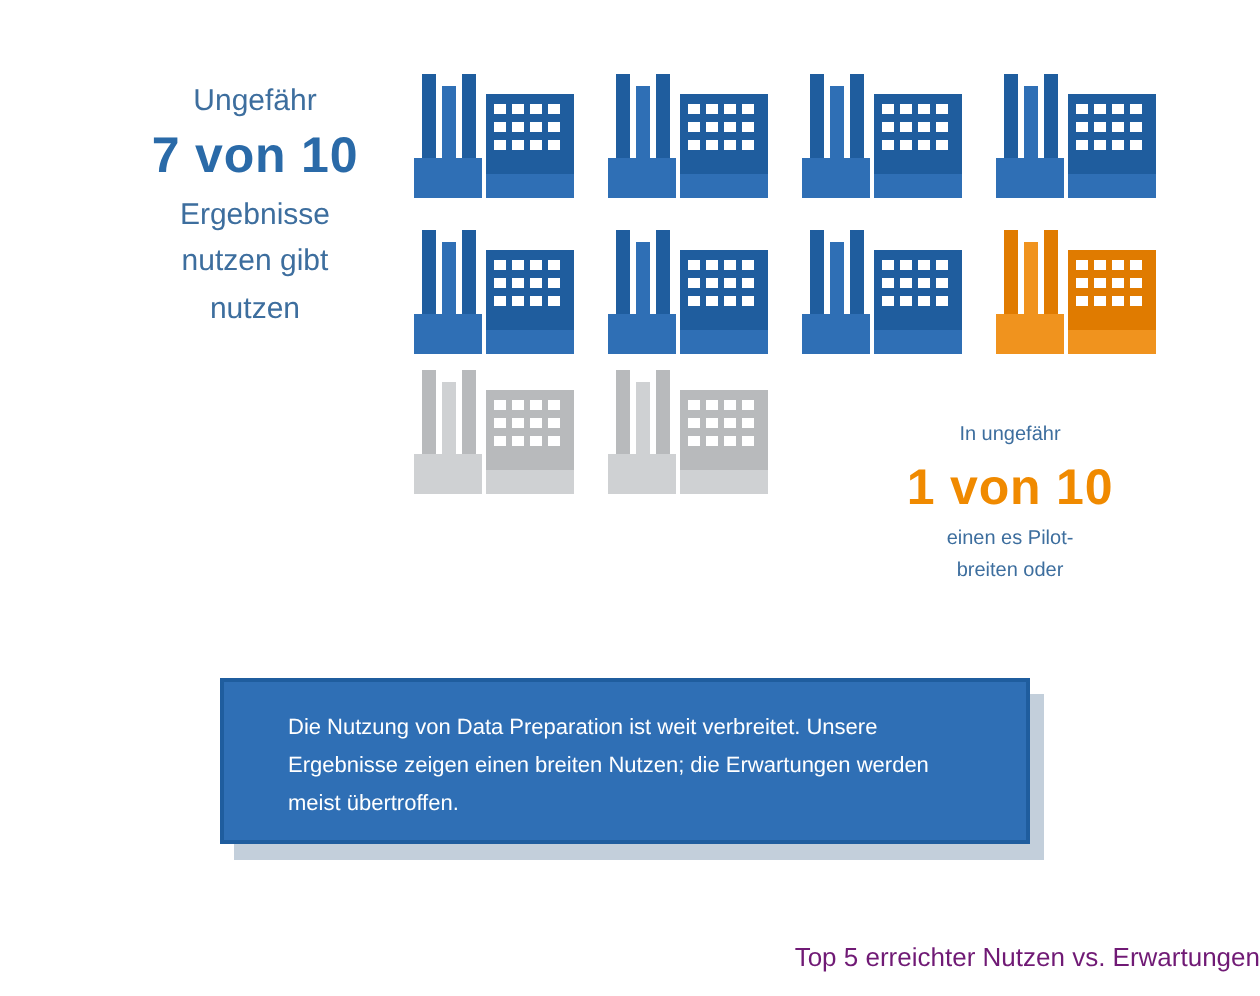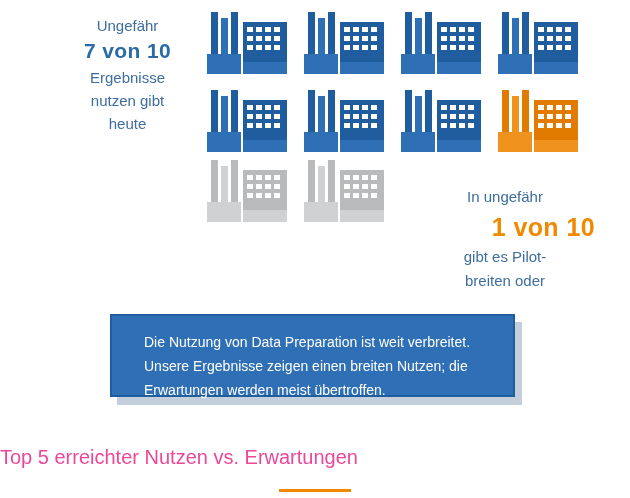--- a/index.html
+++ b/index.html
@@ -11,64 +11,64 @@
     height: 498px;
     background: #ffffff;
     font-family: "Liberation Sans", sans-serif;
     overflow: hidden;
     position: relative;
   }
   .stage {
     position: relative;
     width: 630px;
     height: 454px;
+    margin-top: 25px;
   }
 
   
   .left-caption {
     position: absolute;
     left: 40px;
     top: 14px;
     width: 175px;
     text-align: center;
     color: #2f6fad;
     line-height: 1.55;
   }
   .left-caption .line {
     font-size: 15px;
     color: #3d6e9e;
   }
   .left-caption .big {
-    font-size: 21px;
+    font-size: 25px;
     font-weight: bold;
     color: #2a6aa8;
     line-height: 1.35;
     letter-spacing: 0.4px;
   }
 
   
   .right-caption {
     position: absolute;
     left: 415px;
     top: 185px;
     width: 180px;
     text-align: center;
     color: #3d6e9e;
     line-height: 1.6;
   }
   .right-caption .line {
-    font-size: 15px;
+    font-size: 10px;
   }
   .right-caption .big {
     font-size: 25px;
     font-weight: bold;
     color: #f08a00;
     line-height: 1.45;
     letter-spacing: 0.4px;
-    text-align: right;
   }
 
   
   .factory-grid {
     position: absolute;
     left: 205px;
     top: 8px;
     width: 390px;
     height: 220px;
   }
@@ -95,54 +95,54 @@
     width: 405px;
     height: 83px;
     background: #2f6fb5;
     border: 2px solid #1f5d9e;
     box-sizing: border-box;
   }
   .callout p {
     margin: 0;
     padding: 14px 24px 0 32px;
     color: #ffffff;
-    font-size: 14px;
+    font-size: 11px;
     line-height: 1.72;
   }
 
   
   .bottom-title {
     position: absolute;
     left: 0;
     top: 446px;
     width: 630px;
-    text-align: left;
-    font-size: 20px;
-    color: #ec4899;
+    text-align: right;
+    font-size: 13px;
+    color: #701a75;
   }
   .bottom-rule {
     position: absolute;
     left: 279px;
     top: 489px;
     width: 72px;
     height: 3px;
     background: #f08a00;
   }
 </style>
 </head>
 <body>
 
 <div class="stage">
 
   <div class="left-caption">
     <div class="line">Ungefähr</div>
     <div class="big">7 von 10</div>
     <div class="line">Ergebnisse</div>
     <div class="line">nutzen gibt</div>
-    <div class="line">heute</div>
+    <div class="line">nutzen</div>
   </div>
 
   <div class="factory-grid">
 
     <div class="factory" style="left:0px;   top:0px;">
       <svg width="86" height="68" viewBox="0 0 86 68">
         <rect x="6" y="4" width="7" height="44" fill="#1f5d9e"></rect>
         <rect x="16" y="10" width="7" height="38" fill="#2f6fb5"></rect>
         <rect x="26" y="4" width="7" height="44" fill="#1f5d9e"></rect>
         <rect x="2" y="46" width="34" height="20" fill="#2f6fb5"></rect>
@@ -381,21 +381,21 @@
         </g>
         <rect x="38" y="54" width="44" height="12" fill="#cfd1d3"></rect>
       </svg>
     </div>
 
   </div>
 
   <div class="right-caption">
     <div class="line">In ungefähr</div>
     <div class="big">1 von 10</div>
-    <div class="line">gibt es Pilot-</div>
+    <div class="line">einen es Pilot-</div>
     <div class="line">breiten oder</div>
   </div>
 
   <div class="callout-shadow"></div>
   <div class="callout">
     <p>Die Nutzung von Data Preparation ist weit verbreitet. Unsere Ergebnisse zeigen einen breiten Nutzen; die Erwartungen werden meist übertroffen.</p>
   </div>
 
   <div class="bottom-title">Top 5 erreichter Nutzen vs. Erwartungen</div>
   <div class="bottom-rule"></div>

